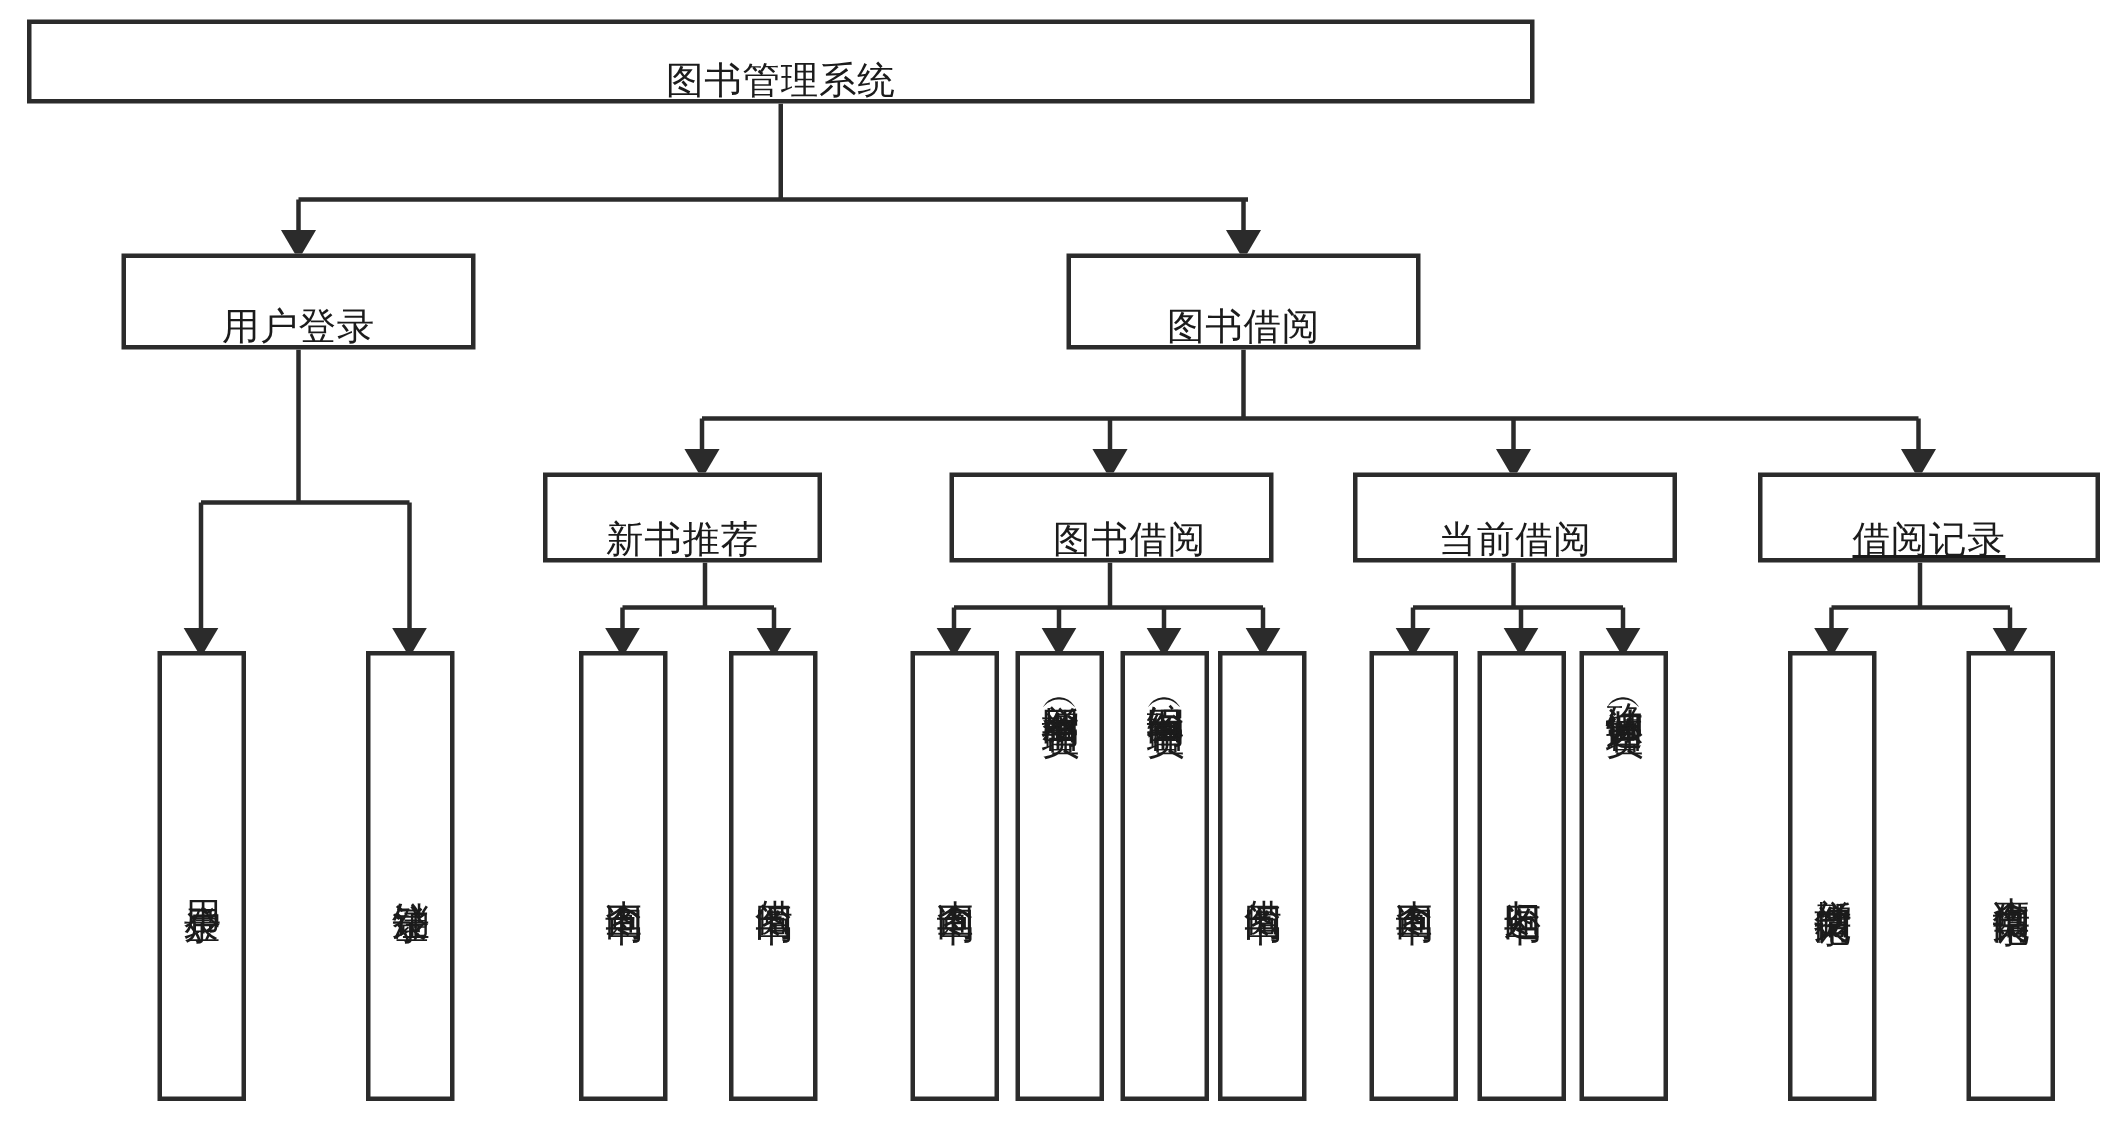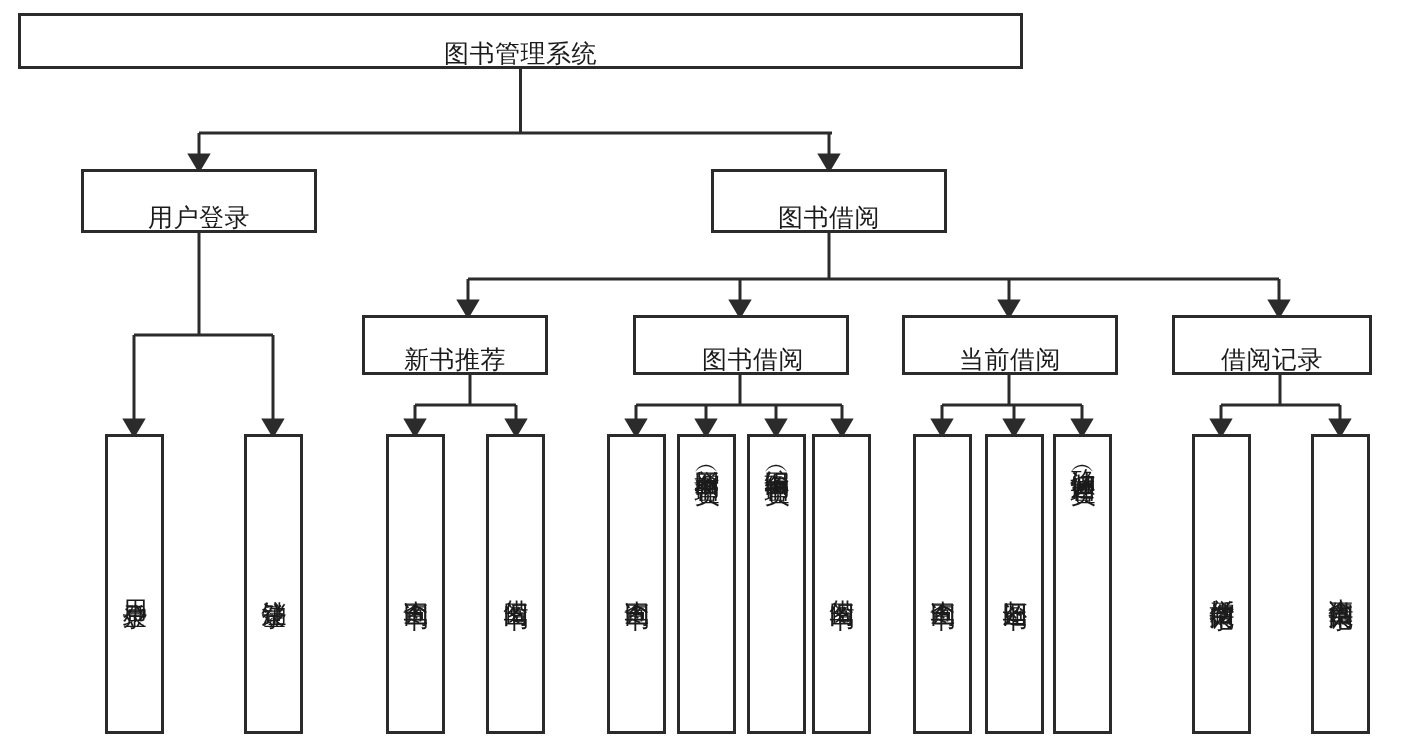--- a/index.html
+++ b/index.html
@@ -142,21 +142,21 @@
 
   <div class="node horiz" style="left:362px; top:315px; width:186px; height:60px;">
     <span class="label">新书推荐</span>
   </div>
   <div class="node horiz" style="left:633px; top:315px; width:216px; height:60px;padding-left:24px;">
     <span class="label">图书借阅</span>
   </div>
   <div class="node horiz" style="left:902px; top:315px; width:216px; height:60px;">
     <span class="label">当前借阅</span>
   </div>
-  <div class="node horiz" style="left:1172px; top:315px; width:200px; height:60px;">
+  <div class="node horiz" style="left:1172px; top:315px; width:228px; height:60px;text-decoration:underline;">
     <span class="label">借阅记录</span>
   </div>
 
   <div class="node vert mid-align" style="left:105px; top:434px; width:59px; height:300px;">
     <span class="label">用户登录</span>
   </div>
   <div class="node vert mid-align" style="left:244px; top:434px; width:59px; height:300px;">
     <span class="label">注销登录</span>
   </div>
 

